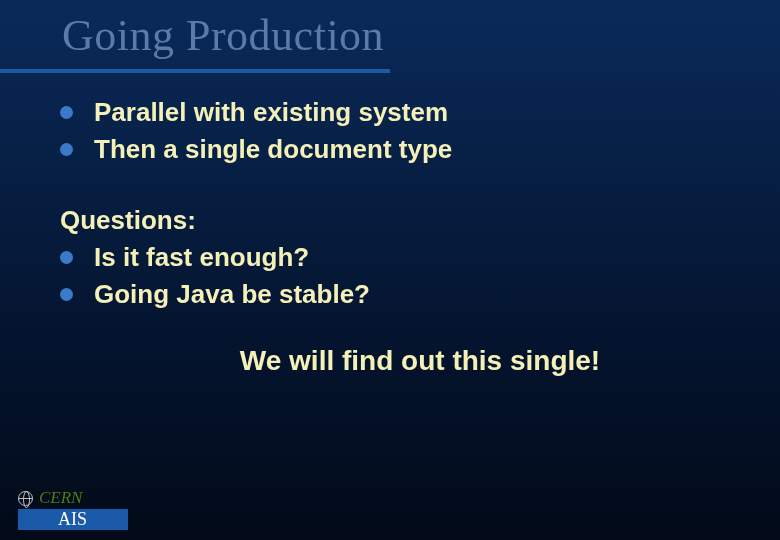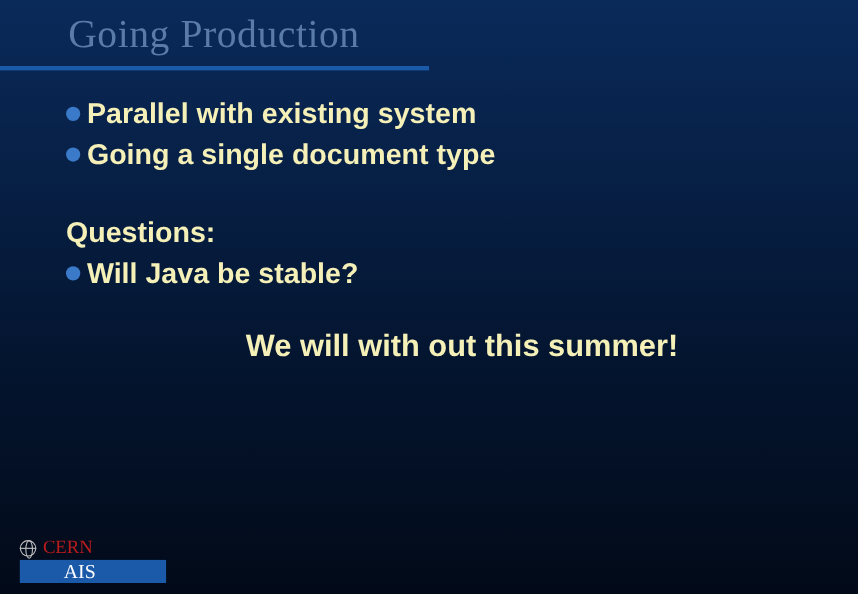--- a/index.html
+++ b/index.html
@@ -4,42 +4,42 @@
 <style>
   * { margin: 0; padding: 0; box-sizing: border-box; }
   html, body { width: 780px; height: 540px; overflow: hidden; }
   body {
     background: linear-gradient(180deg, #0a2a5a 0%, #041530 60%, #020a18 100%);
     font-family: Arial, Helvetica, sans-serif;
     position: relative;
   }
   .title {
     font-family: "Times New Roman", Times, serif;
-    font-size: 36px;
+    font-size: 44px;
     color: #5a7aa8;
     padding: 10px 0 8px 62px;
     letter-spacing: 0.5px;
   }
   .title-underline {
     height: 4px;
     background: #1a5aa8;
     margin-left: 0;
     width: 390px;
   }
   .content {
     padding: 22px 40px 0 60px;
     color: #f5f0b8;
     font-size: 26px;
     font-weight: bold;
     line-height: 1.35;
   }
   .bullet-line {
     display: flex;
     align-items: center;
-    gap: 6px;
+    gap: 21px;
     margin-bottom: 2px;
   }
   .bullet {
     width: 13px;
     height: 13px;
     border-radius: 50%;
     background: #3a7ac8;
     flex-shrink: 0;
   }
   .questions-block {
@@ -56,23 +56,24 @@
   }
   .footer {
     position: absolute;
     left: 18px;
     bottom: 10px;
   }
   .footer-top {
     display: flex;
     align-items: center;
     gap: 6px;
-    color: #b91c1c;
+    color: #4d7c0f;
     font-family: "Times New Roman", Times, serif;
     font-size: 17px;
+    font-style: italic;
   }
   .globe-icon {
     width: 15px;
     height: 15px;
     border: 1.5px solid #c0c0c0;
     border-radius: 50%;
     position: relative;
     display: inline-block;
   }
   .globe-icon::before {
@@ -89,50 +90,54 @@
     top: 6px; left: -1px;
     width: 15px; height: 1px;
     background: #c0c0c0;
   }
   .footer-bar {
     background: #1a5aa8;
     color: #ffffff;
     font-family: "Times New Roman", Times, serif;
     font-size: 18px;
     padding: 0 14px 0 40px;
-    width: 133px;
+    width: 110px;
     margin-top: 1px;
   }
 </style>
 </head>
 <body>
 
 <div class="title">Going Production</div>
 <div class="title-underline"></div>
 
 <div class="content">
 
   <div class="bullet-line">
     <span class="bullet"></span>
     <span>Parallel with existing system</span>
   </div>
   <div class="bullet-line">
     <span class="bullet"></span>
-    <span>Going a single document type</span>
+    <span>Then a single document type</span>
   </div>
 
   <div class="questions-block">
     <div class="questions-heading">Questions:</div>
     <div class="bullet-line">
       <span class="bullet"></span>
-      <span>Will Java be stable?</span>
+      <span>Is it fast enough?</span>
+    </div>
+    <div class="bullet-line">
+      <span class="bullet"></span>
+      <span>Going Java be stable?</span>
     </div>
   </div>
 
-  <div class="closing">We will with out this summer!</div>
+  <div class="closing">We will find out this single!</div>
 </div>
 
 <div class="footer">
   <div class="footer-top">
     <span class="globe-icon"></span>
     <span>CERN</span>
   </div>
   <div class="footer-bar">
     <span>AIS</span>
   </div>

